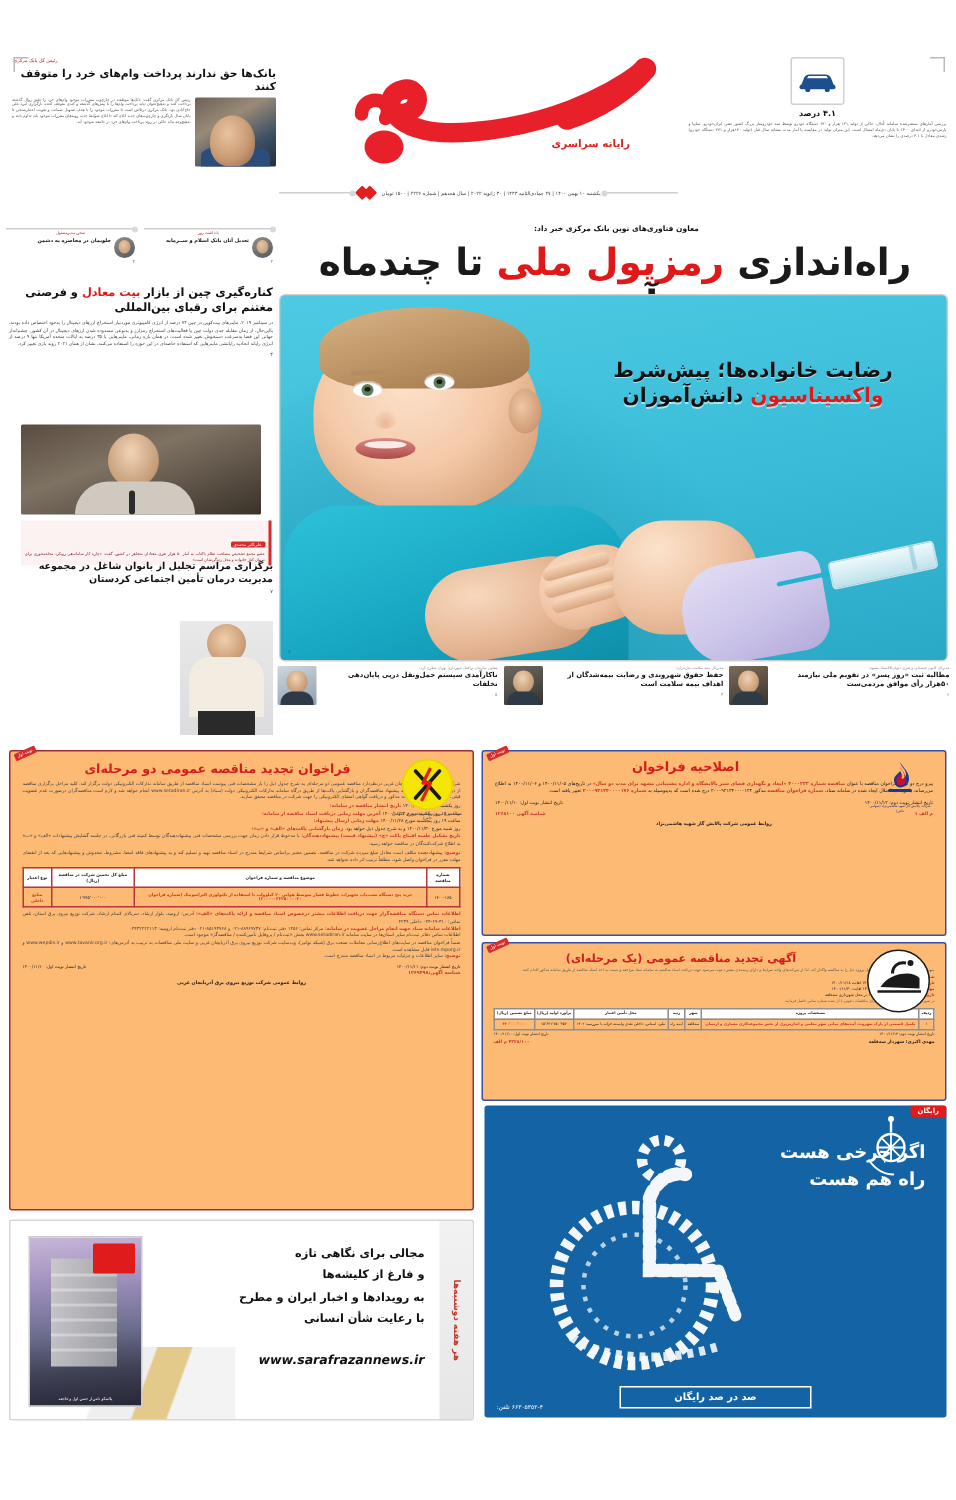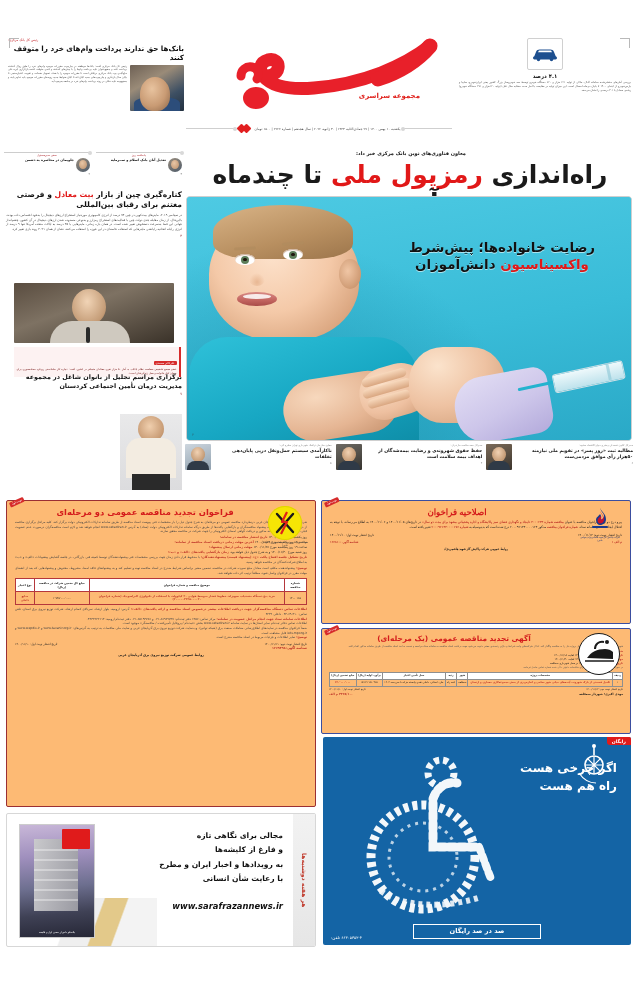--- a/index.html
+++ b/index.html
@@ -186,21 +186,21 @@
   .kv{font-size:3.1px;color:#c0392b;font-weight:bold;text-align:right;margin:1px 0;}
   .kv span{color:#2b2b2b;font-weight:normal;}
   .tbl{width:100%;border-collapse:collapse;margin-top:3px;}
   .tbl th,.tbl td{border:.7px solid #b5373c;font-size:2.8px;padding:2px 1px;text-align:center;color:#222;}
   .tbl th{font-weight:bold;background:#fff;}
   .tbl td.sub{color:#c0392b;font-weight:bold;line-height:1.4;}
   .sig{font-size:3.2px;font-weight:bold;text-align:right;margin-top:3px;color:#1a1a1a;}
   .shid{font-size:3.2px;font-weight:bold;color:#c0392b;text-align:right;}
 
   
-  #adB{right:6px;top:500px;width:308px;height:122px;font-family:Liberation Serif, serif;}
+  #adB{right:6px;top:500px;width:308px;height:122px;}
   #adB .ad-title{font-size:8.6px;color:#d41c1c;margin:6px 46px 3px 8px;}
   .logo-gas{position:absolute;right:8px;top:6px;width:44px;text-align:center;}
   .logo-gas .cap{font-size:2.2px;color:#19307a;line-height:1.4;margin-top:1px;}
   #adB .body{padding:0 8px;}
   .para{font-size:3.2px;line-height:1.62;text-align:justify;color:#1d1d1d;}
   .para b{color:#c0392b;}
   .twocol{display:flex;justify-content:space-between;margin-top:3px;font-size:3.1px;color:#1d1d1d;}
 
   
   #adC{right:6px;top:628px;width:308px;height:104px;}
@@ -263,21 +263,21 @@
     </div>
 
     <div class="mh-center">
       <div class="logo-wrap">
         <svg class="logo-svg" width="250" height="80" viewBox="0 0 250 80">
           <path d="M236 10 C210 30 170 48 120 52 C95 54 78 50 70 41 C64 34 66 26 74 24 C80 22 85 26 84 32 C83 38 76 41 70 39" fill="none" stroke="#e8202a" stroke-width="13" stroke-linecap="round"></path>
           <path d="M236 10 C224 24 205 36 184 43" fill="none" stroke="#e8202a" stroke-width="15" stroke-linecap="round"></path>
           <ellipse cx="62" cy="62" rx="13" ry="11" fill="#e8202a"></ellipse>
           <path d="M47 40 C47 34 52 30 58 31 C64 32 66 38 63 43" fill="none" stroke="#e8202a" stroke-width="9" stroke-linecap="round"></path>
         </svg>
-        <div class="mh-sub">مجموعه سراسری</div>
+        <div class="mh-sub">رایانه سراسری</div>
       </div>
       <div class="dateline-row">
         <div class="dl-rule"></div>
         <div class="dateline">یکشنبه ۱۰ بهمن ۱۴۰۰ | ۲۷ جمادی‌الثانیه ۱۴۴۳ | ۳۰ ژانویه ۲۰۲۲ | سال هجدهم | شماره ۲۲۲۶ | ۱۵۰۰ تومان</div>
         <div class="dl-dia">
             <i></i>
             <i></i>
           </div>
         <div class="dl-rule r2"></div>
       </div>

